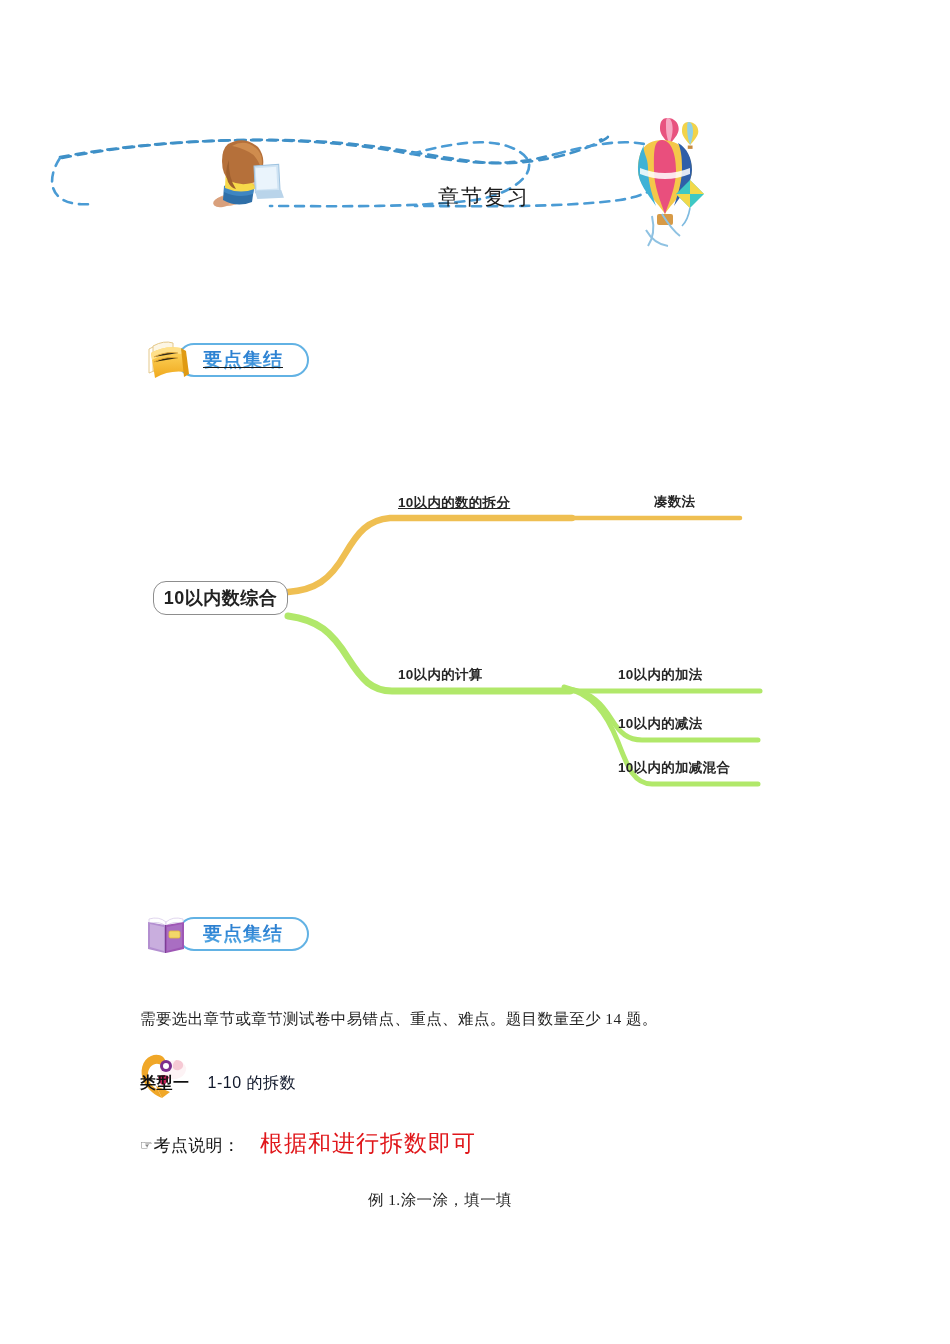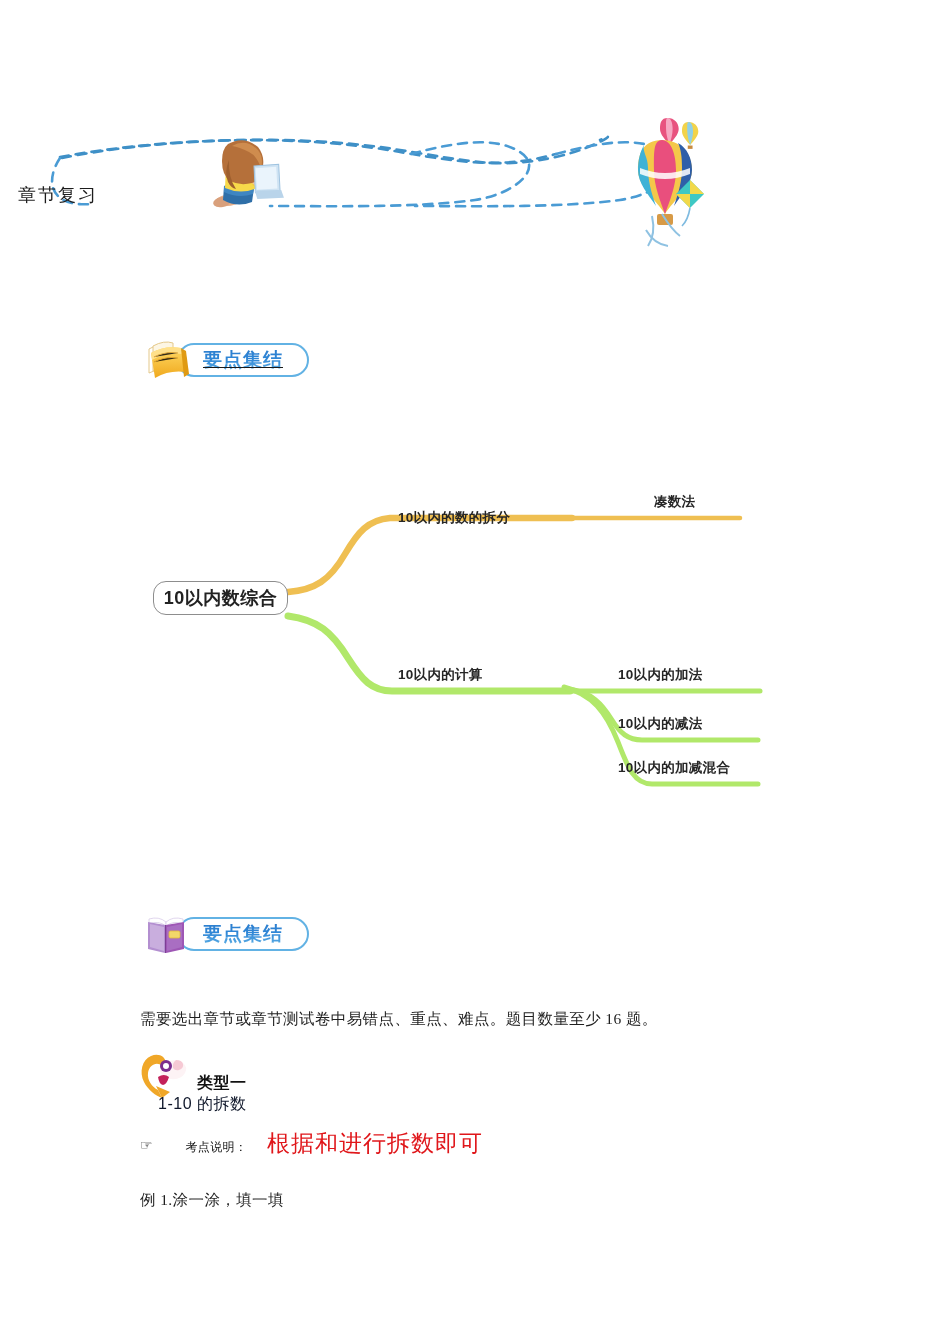--- a/index.html
+++ b/index.html
@@ -33,23 +33,23 @@
   .header-svg {
     position: absolute;
     left: 0;
     top: 0;
   }
   .doc-title {
     position: absolute;
     left: 0;
     top: 183px;
     width: 950px;
-    text-align: left;
-    font-family: "Liberation Sans", "DejaVu Sans", sans-serif;
-    font-size: 18px;
+    text-align: center;
+    font-family: "Liberation Sans", "DejaVu Sans", sans-serif;
+    font-size: 21px;
     letter-spacing: 2px;
     color: #1c1c1c;
     padding-left: 18px;
     box-sizing: border-box;
   }
 
   
   .section-badge {
     position: absolute;
     display: flex;
@@ -140,23 +140,22 @@
     letter-spacing: 0.4px;
   }
   #intro-paragraph { top: 1004px; width: 700px; }
 
   .type-heading {
     position: absolute;
     left: 140px;
     top: 1073px;
     height: 30px;
     display: flex;
-    align-items: flex-end;
+    align-items: flex-start;
     white-space: nowrap;
-    flex-direction: column;
   }
   .type-icon {
     position: absolute;
     left: -4px;
     top: -21px;
     width: 56px;
     height: 50px;
     z-index: 1;
     pointer-events: none;
   }
@@ -190,35 +189,35 @@
   }
   .hand-icon {
     font-size: 14px;
     color: #111;
     margin-right: 1px;
     line-height: 1;
     position: relative;
     top: -1px;
   }
   .exam-note-label {
-    font-size: 12px;
+    font-size: 17px;
     color: #151515;
     letter-spacing: 0.3px;
-    margin-left: 32px;
   }
   .exam-note-value {
     margin-left: 20px;
     font-size: 23px;
     color: #e0161a;
     letter-spacing: 1px;
   }
 
   #example-line {
     top: 1185px;
     width: 600px;
+    text-align: center;
   }
 </style>
 </head>
 <body>
 
 <div class="page">
 
   <div class="header-banner">
     <svg class="header-svg" width="950" height="140" viewBox="0 0 950 140">
       <defs>
@@ -332,21 +331,21 @@
 
       <path d="M 430 223 L 620 223" fill="none" stroke="#b1e86a" stroke-width="5" stroke-linecap="round"></path>
 
       <path d="M 428 221 C 452 224, 462 236, 472 252 C 480 265, 488 272, 502 272 L 618 272" fill="none" stroke="#b1e86a" stroke-width="5" stroke-linecap="round"></path>
 
       <path d="M 424 219 C 452 226, 466 244, 478 274 C 488 300, 494 316, 512 316 L 618 316" fill="none" stroke="#b1e86a" stroke-width="5" stroke-linecap="round"></path>
     </svg>
 
     <div class="mm-root">10以内数综合</div>
 
-    <div class="mm-label" style="left:258px; top:41px;">10以内的数的拆分</div>
+    <div class="mm-label" style="left:258px; top:26px;text-decoration:underline;">10以内的数的拆分</div>
     <div class="mm-label" style="left:470px; top:25px;margin-left:44px;">凑数法</div>
 
     <div class="mm-label" style="left:258px; top:198px;text-align:center;">10以内的计算</div>
     <div class="mm-label" style="left:478px; top:198px;">10以内的加法</div>
     <div class="mm-label" style="left:478px; top:247px;">10以内的减法</div>
     <div class="mm-label" style="left:478px; top:291px;">10以内的加减混合</div>
   </div>
 
   <div class="section-badge" id="badge-intensive">
     <div class="badge-icon">
@@ -359,21 +358,21 @@
         <path d="M 39 13 L 24 16 L 24 40 L 39 36 Z" fill="#a96ec2"></path>
         <rect x="26" y="20" width="11" height="7" rx="1.5" fill="#f2d66a" stroke="#e0b93a" stroke-width="0.8"></rect>
         <path d="M 22 14 L 23 14 L 23 42 L 22 42 Z" fill="#7d3f94"></path>
       </svg>
     </div>
     <div class="badge-pill">
       <span class="badge-text">要点集结</span>
     </div>
   </div>
 
-  <div class="body-text" id="intro-paragraph">需要选出章节或章节测试卷中易错点、重点、难点。题目数量至少 16 题。</div>
+  <div class="body-text" id="intro-paragraph">需要选出章节或章节测试卷中易错点、重点、难点。题目数量至少 14 题。</div>
 
   <div class="type-heading">
     <svg class="type-icon" viewBox="0 0 56 50">
       <path d="M 30 12 C 30 4, 22 1, 15 4 C 6 8, 3 20, 8 30 C 12 38, 20 44, 26 46 L 22 38 C 16 35, 11 28, 12 21 C 13 13, 21 9, 26 14 Z" fill="#f0a728"></path>
       <path d="M 26 46 L 34 40 L 20 34 Z" fill="#f0a728"></path>
       <path d="M 30 10 q 10 -4 17 1 q 5 4 2 10 q -4 7 -14 6 q -9 -1 -11 -8 q -1 -6 6 -9 z" fill="#fdf3f5"></path>
       <path d="M 40 8 q 6 0 7 4 q 1 4 -4 6 q -4 1 -6 -2 q -1 -5 3 -8 z" fill="#f6c9d4"></path>
       <circle cx="30" cy="14" r="6" fill="#7b2d8e"></circle>
       <circle cx="30" cy="14" r="3" fill="#ffffff"></circle>
       <path d="M 22 25 q 6 -4 11 0 q -2 7 -6 8 q -4 -1 -5 -8 z" fill="#c3215a"></path>

